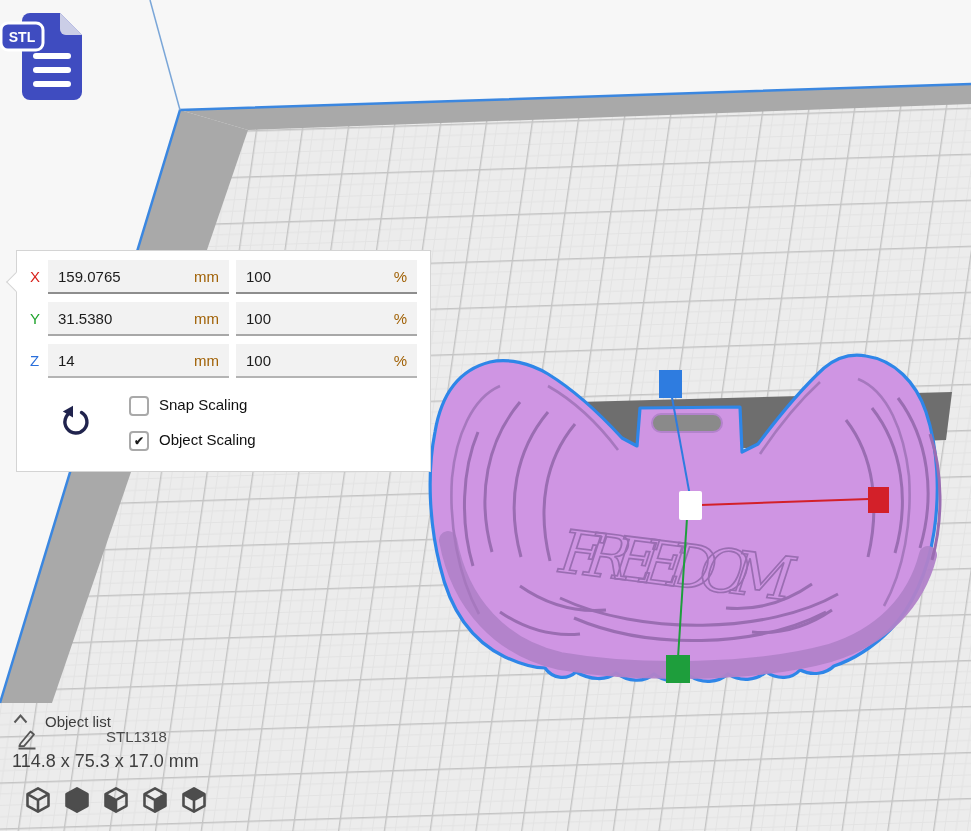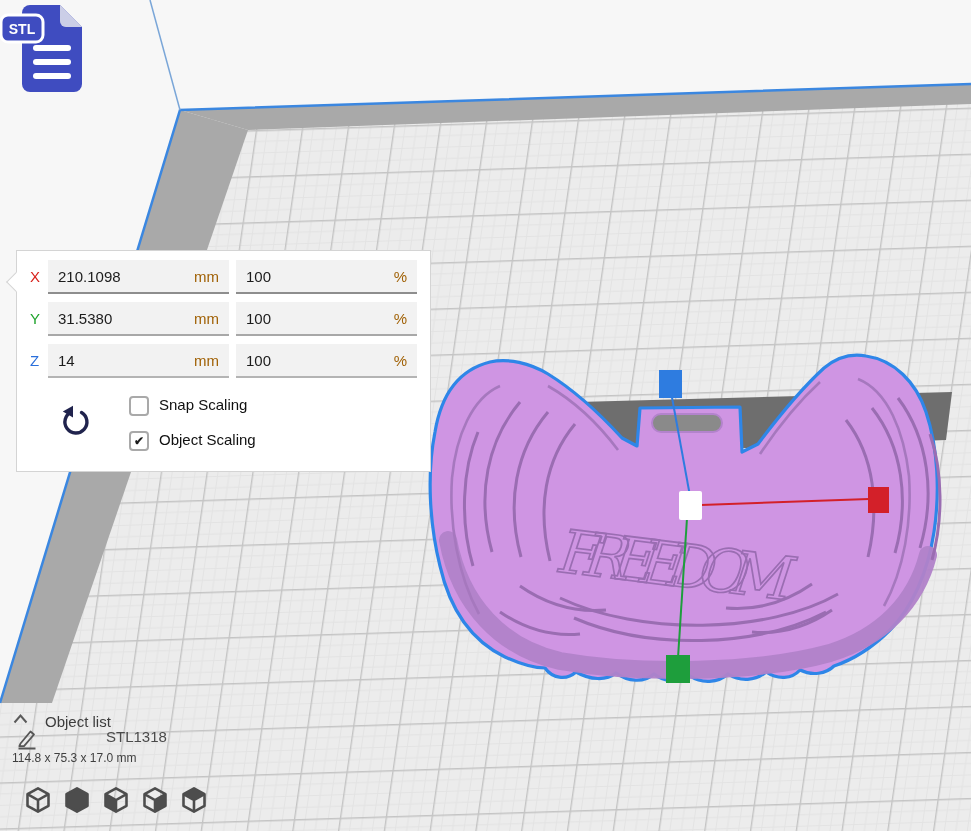--- a/index.html
+++ b/index.html
@@ -7,21 +7,21 @@
     width:971px;height:831px;position:relative;overflow:hidden;
     background:#f7f7f7;
     font-family:"Liberation Sans",sans-serif;
     -webkit-font-smoothing:antialiased;
   }
   
   #viewport{position:absolute;left:0;top:0;width:971px;height:831px;}
   #viewport svg{display:block;}
 
   
-  .stl-file-icon{position:absolute;left:0;top:0;width:92px;height:100px;}
+  .stl-file-icon{position:absolute;left:0;top:8px;width:92px;height:100px;}
 
   
   .scale-panel{
     position:absolute;left:16px;top:250px;width:415px;height:222px;
     background:#ffffff;border:1px solid #d4d4d4;box-sizing:border-box;
   }
   .panel-arrow{
     position:absolute;left:-8px;top:24px;width:13px;height:13px;background:#ffffff;
     border-left:1px solid #d4d4d4;border-bottom:1px solid #d4d4d4;
     transform:rotate(45deg);
@@ -49,21 +49,21 @@
     box-sizing:border-box;display:flex;align-items:center;justify-content:center;
     font-size:12px;line-height:1;color:#1c1c1c;font-weight:bold;
   }
   .check-label{margin-left:10px;font-size:15px;color:#101010;}
 
   
   .objectlist-header{position:absolute;left:12px;top:712px;display:flex;align-items:center;cursor:pointer;}
   .objectlist-header .title{margin-left:16px;font-size:15px;color:#3c3c3c;}
   .object-entry{position:absolute;left:16px;top:728px;display:flex;cursor:pointer;gap:48px;}
   .object-entry .name{margin-left:20px;font-size:15px;color:#4a4a4a;}
-  .model-dimensions{position:absolute;left:12px;top:751px;font-size:12px;color:#3f3f3f;}
+  .model-dimensions{position:absolute;left:12px;top:751px;font-size:18px;color:#3f3f3f;}
 
   
   .view-toolbar{position:absolute;left:24px;top:785px;display:flex;gap:11px;}
   .view-btn{width:28px;height:30px;background:none;border:none;padding:0;cursor:pointer;}
 </style>
 </head>
 <body>
 
 <div id="viewport">
 <svg width="971" height="831" viewBox="0 0 971 831">
@@ -177,21 +177,21 @@
   </svg>
 </div>
 
 <div class="scale-panel">
   <div class="panel-arrow"></div>
 
   <div class="scale-rows">
     <div class="scale-row row-x">
       <span class="axis-label axis-x">X</span>
       <div class="field">
-        <span>210.1098</span>
+        <span>159.0765</span>
         <span class="unit">mm</span>
       </div>
       <div class="field">
         <span>100</span>
         <span class="unit">%</span>
       </div>
     </div>
 
     <div class="scale-row row-y">
       <span class="axis-label axis-y">Y</span>

